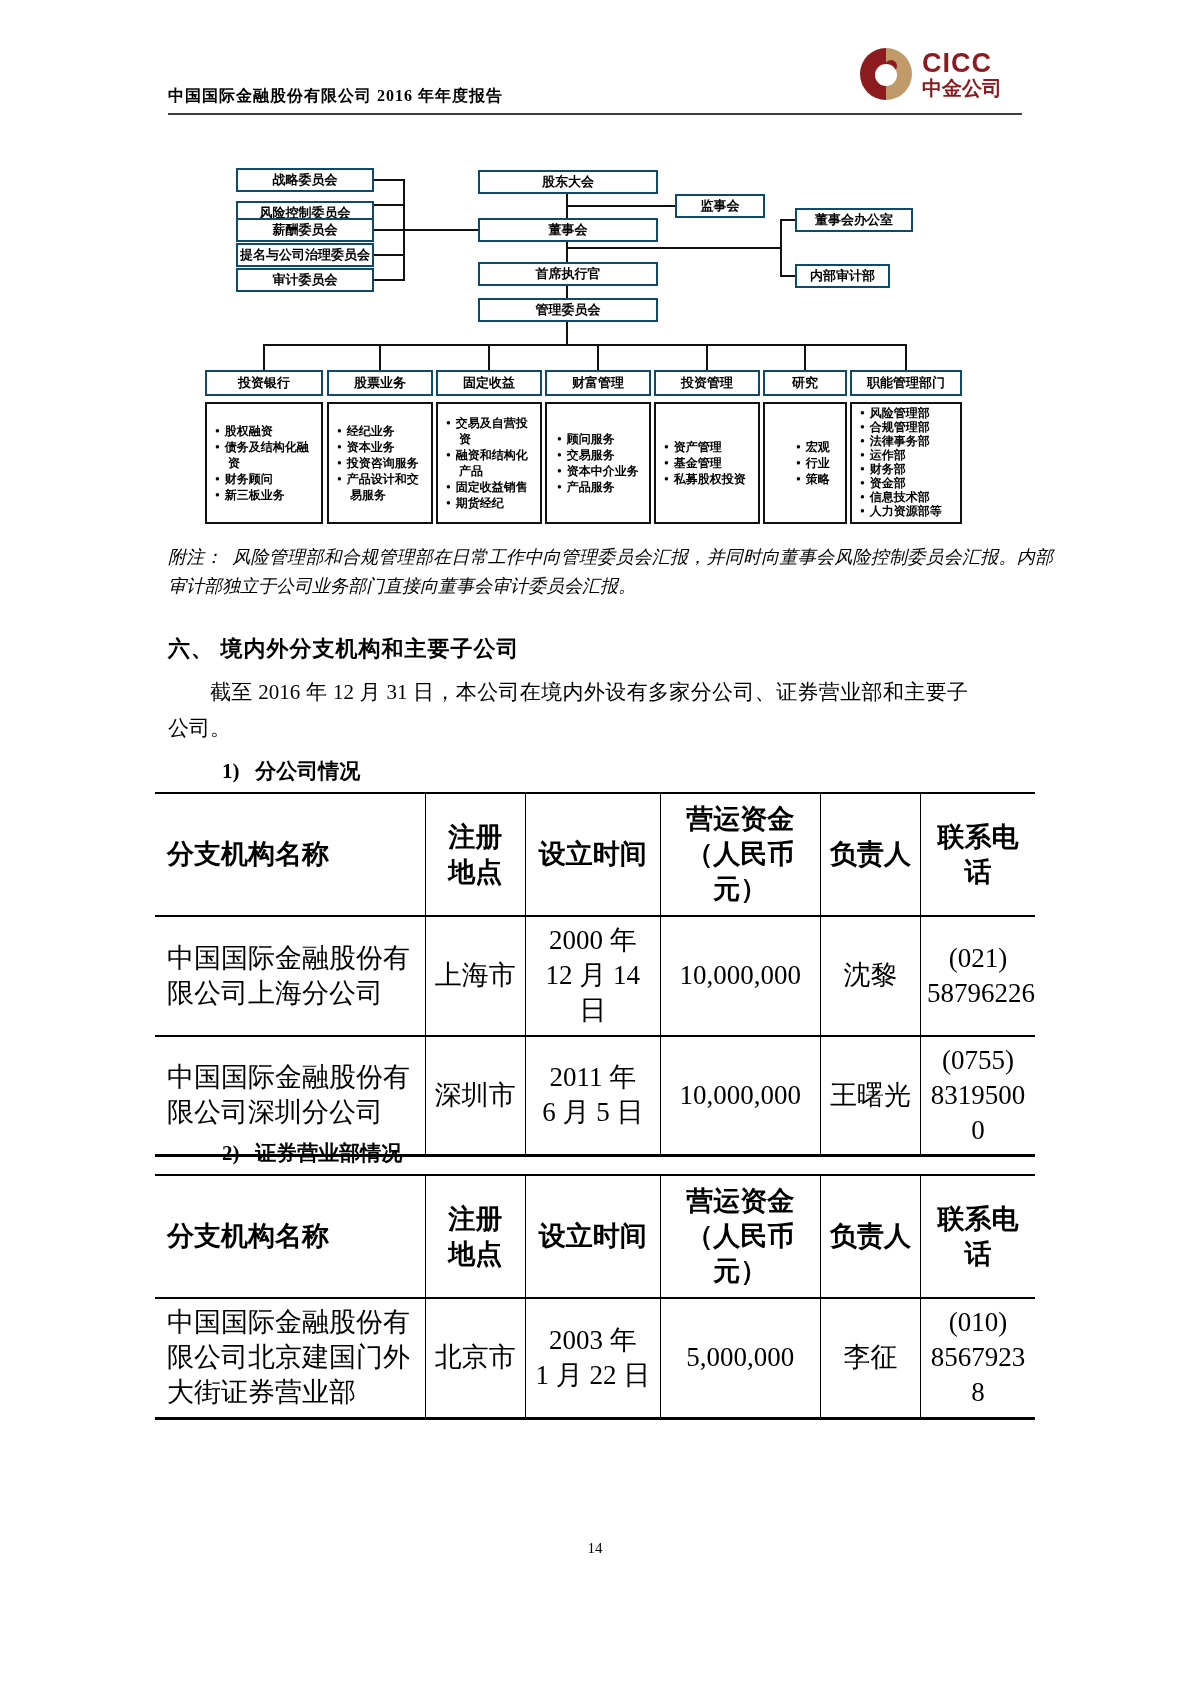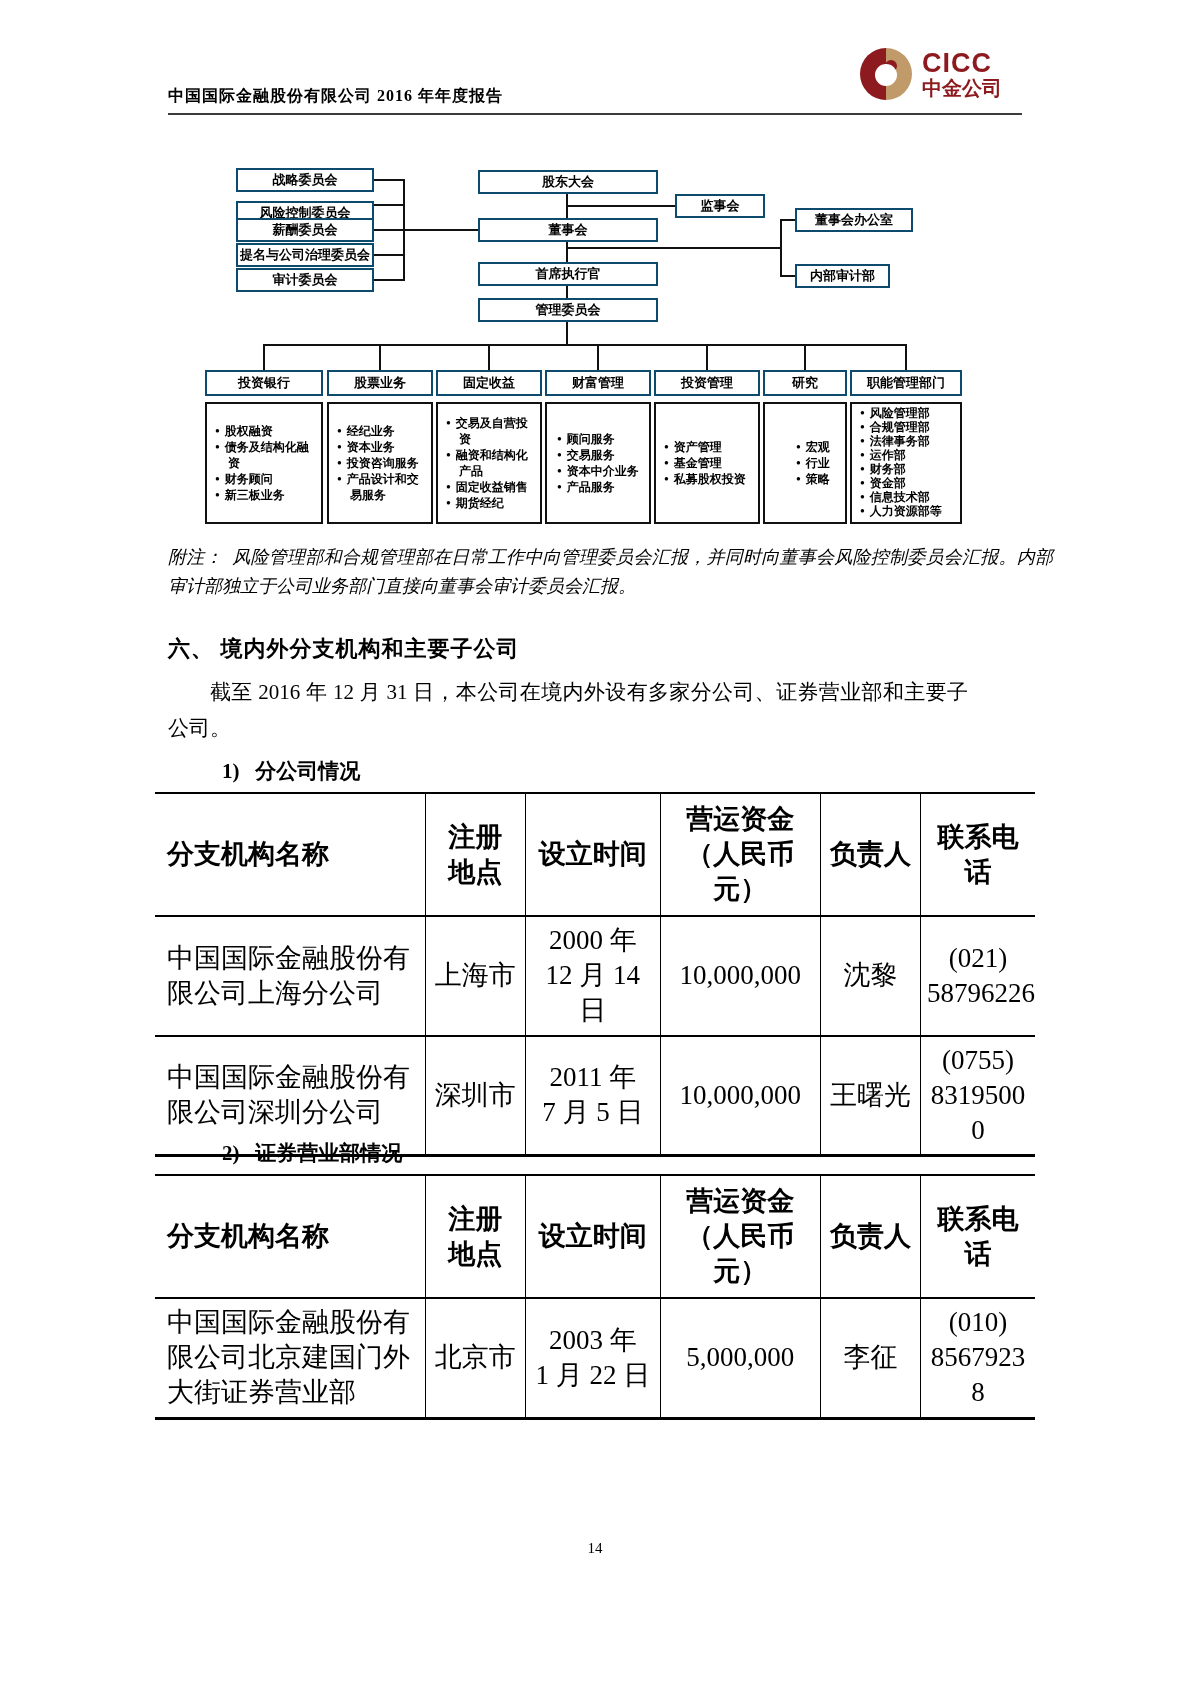--- a/index.html
+++ b/index.html
@@ -285,21 +285,21 @@
 12 月 14 日</td>
         <td>10,000,000</td>
         <td>沈黎</td>
         <td>(021)
 58796226</td>
       </tr>
       <tr>
         <td>中国国际金融股份有限公司深圳分公司</td>
         <td>深圳市</td>
         <td>2011 年
-7 月 5 日</td>
+6 月 5 日</td>
         <td>10,000,000</td>
         <td>王曙光</td>
         <td>(0755)
 8319500
 0</td>
       </tr>
     </tbody>
   </table>
 
   <div class="tbl-caption cap2">2)&nbsp;&nbsp;&nbsp;证券营业部情况</div>

